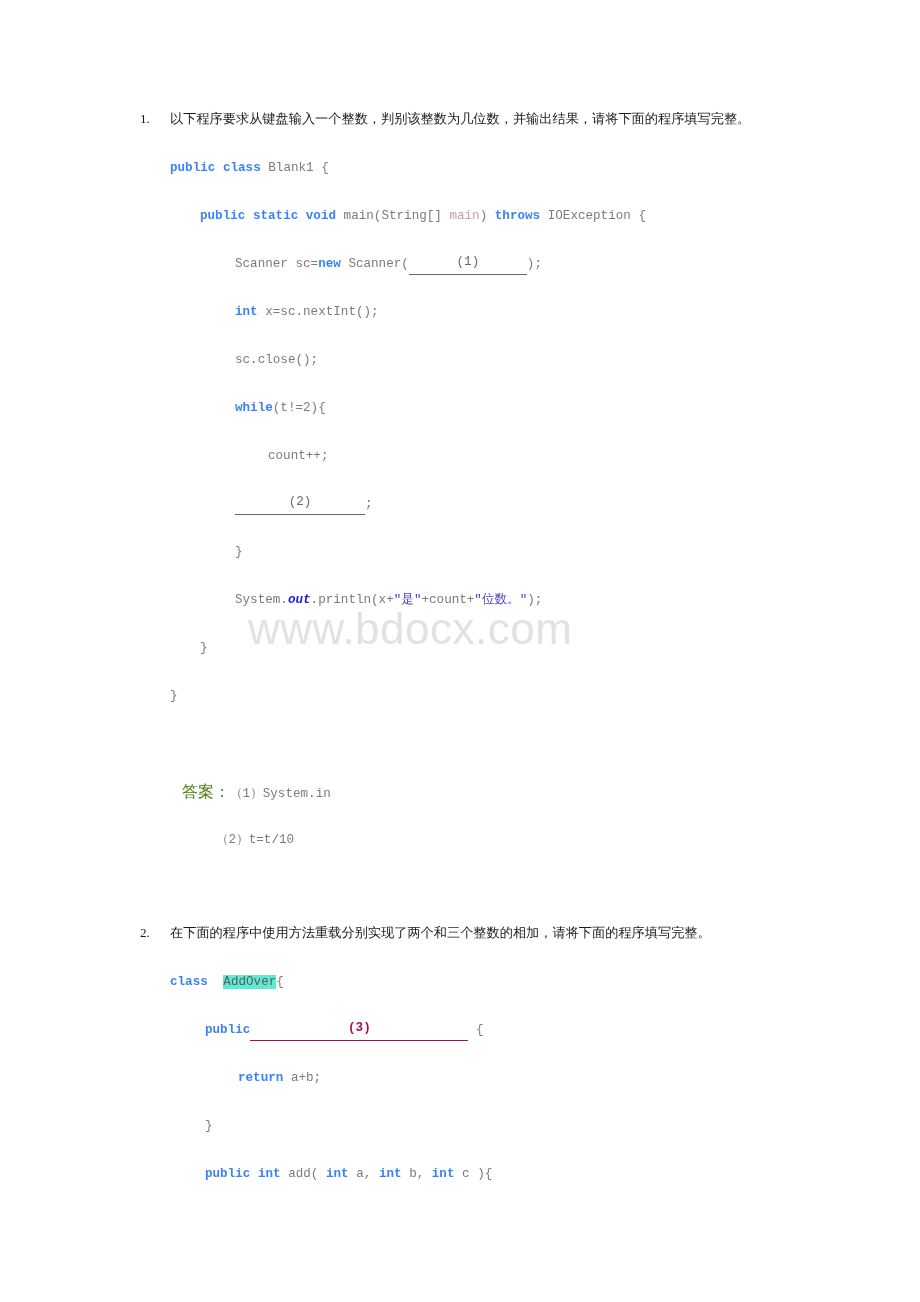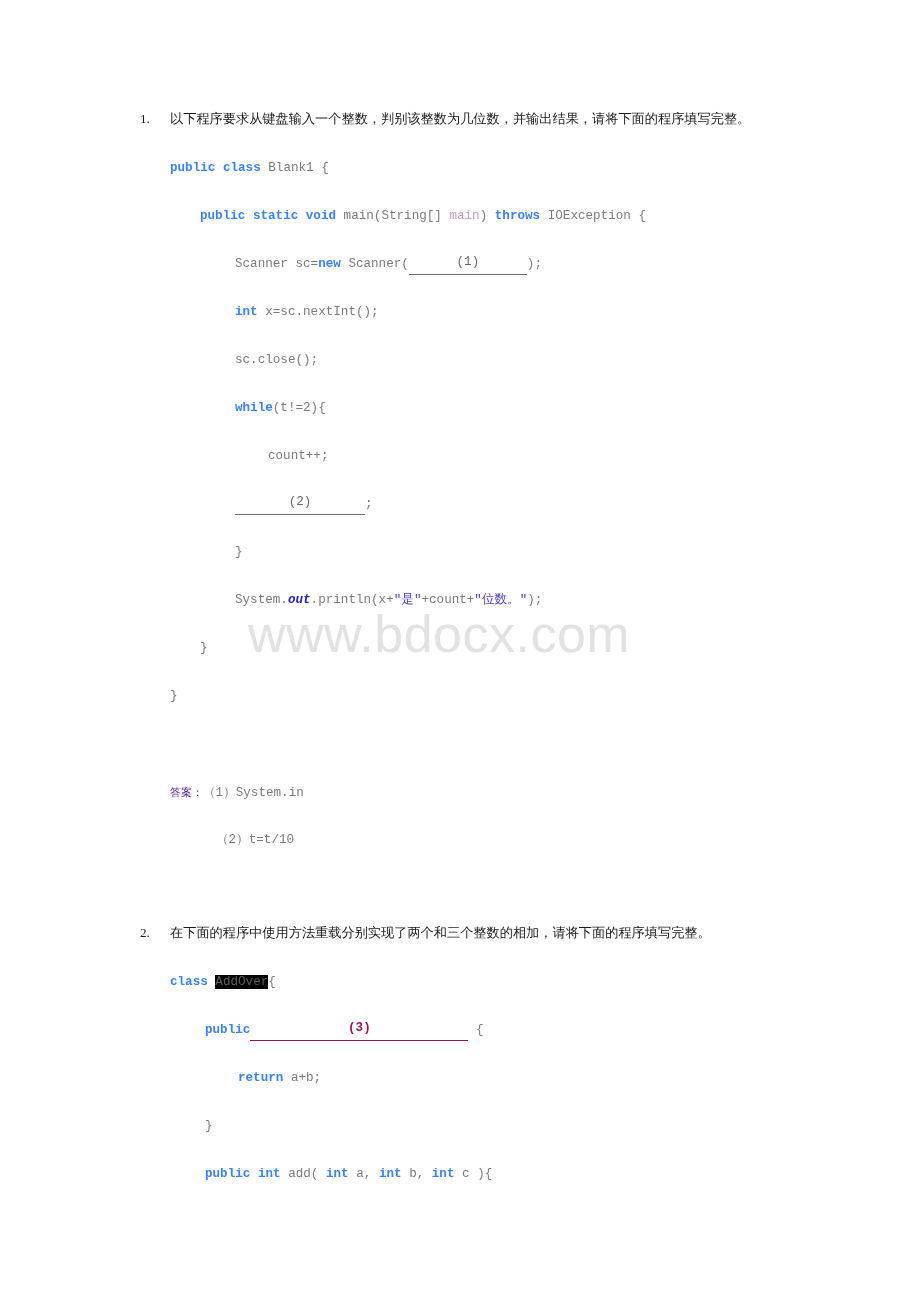--- a/index.html
+++ b/index.html
@@ -68,52 +68,53 @@
     padding: 0;
   }
   .code .ln { display: block; white-space: pre; height: 24px; }
 
   
   .kw  { color: #3b82f6; font-weight: bold; }   
   .id  { color: #7b7b7b; }                      
   .pl  { color: #c79ab5; }                      
   .str { color: #4a3fd0; }                      
   .fld { color: #2222cc; font-weight: bold; font-style: italic; }                      
-  .hl  { background: #000000; color: #5c5c5c; }
+  .hl  { background: #5eead4; color: #5c5c5c; margin-left: 8px; }
 
   
   .blank {
     display: inline-block;
     text-align: center;
     border-bottom: 1px solid #6a6a6a;
     color: #6a6a6a;
     position: relative;
     top: -2px;
   }
   .blank.mag {
     border-bottom: 1.6px solid #9e1059;
     color: #9e1059;
     font-weight: bold;
   }
 
   .ansline { display: block; white-space: pre; height: 24px; }
   .cnans {
     font-family: "Liberation Serif", "DejaVu Serif", serif;
-    font-size: 11px;
-    color: #4c1d95;
+    font-size: 16px;
+    color: #4d7c0f;
+    margin-left: 12px;
   }
   .gap-m { height: 22px; }
 
   
   .watermark {
     position: absolute;
     left: 248px;
     top: 604px;
     font-family: "Liberation Sans", "DejaVu Sans", sans-serif;
-    font-size: 52px;
+    font-size: 44px;
     color: #e2e2e2;
     letter-spacing: 0.5px;
     white-space: nowrap;
     z-index: 0;
     pointer-events: none;
     user-select: none;
   }
   .above { position: relative; z-index: 2; }
 </style>
 </head>

